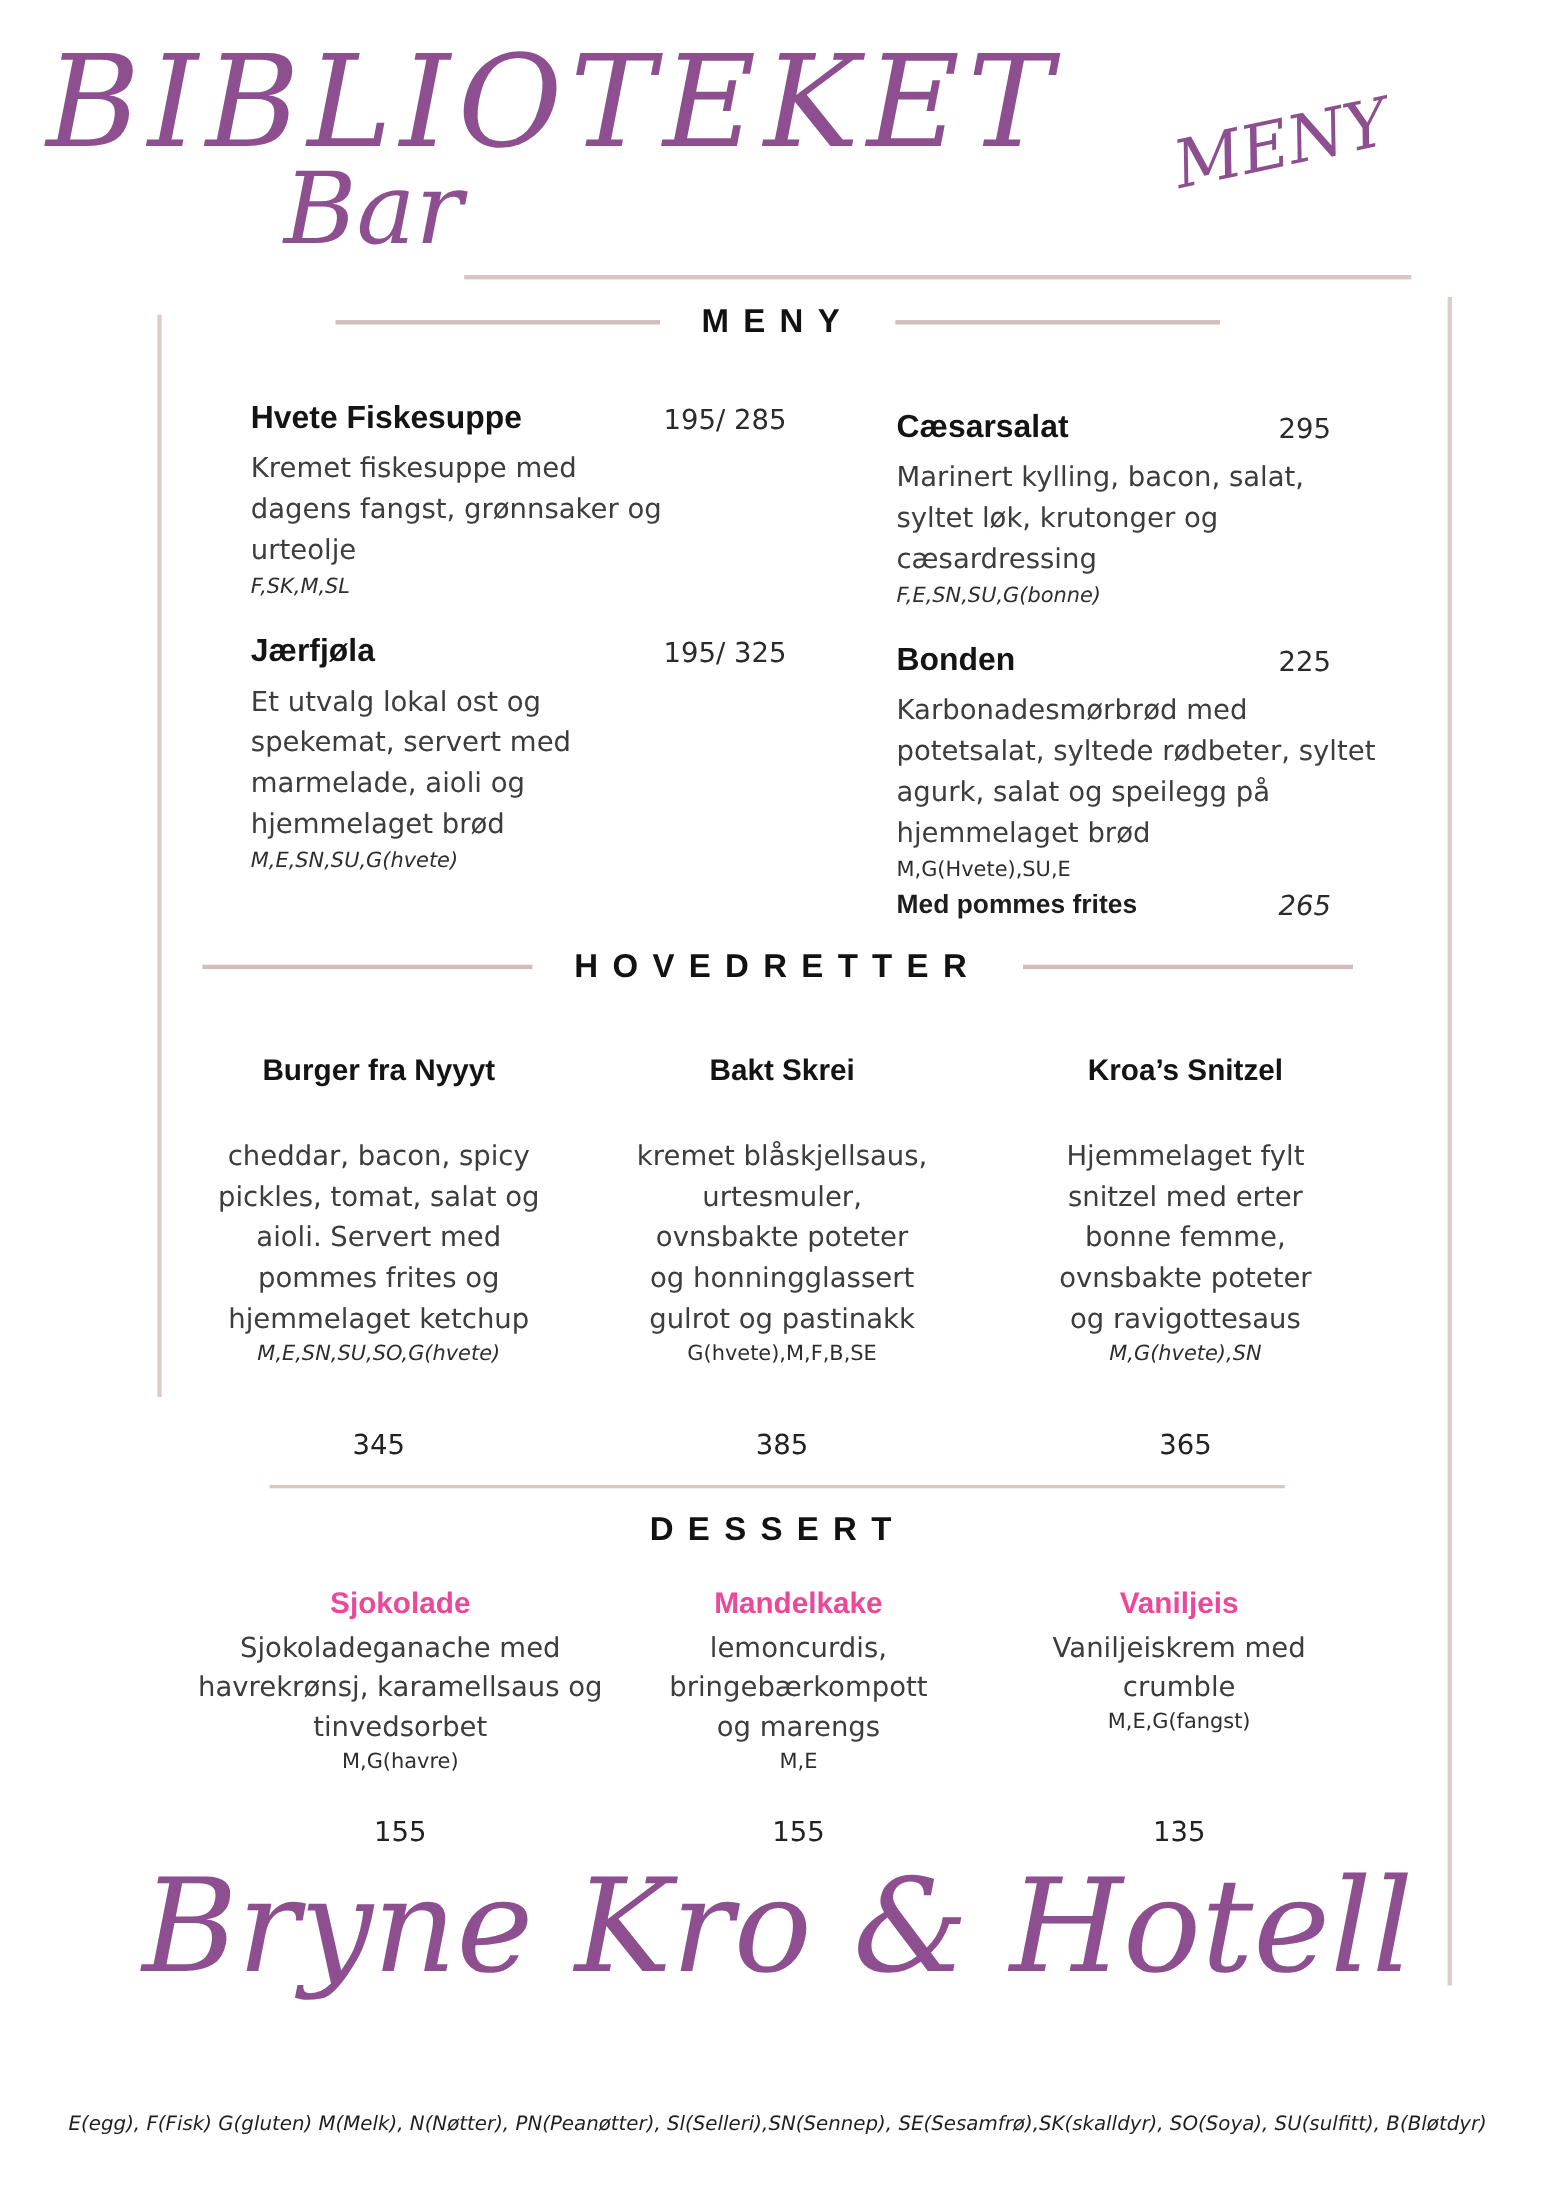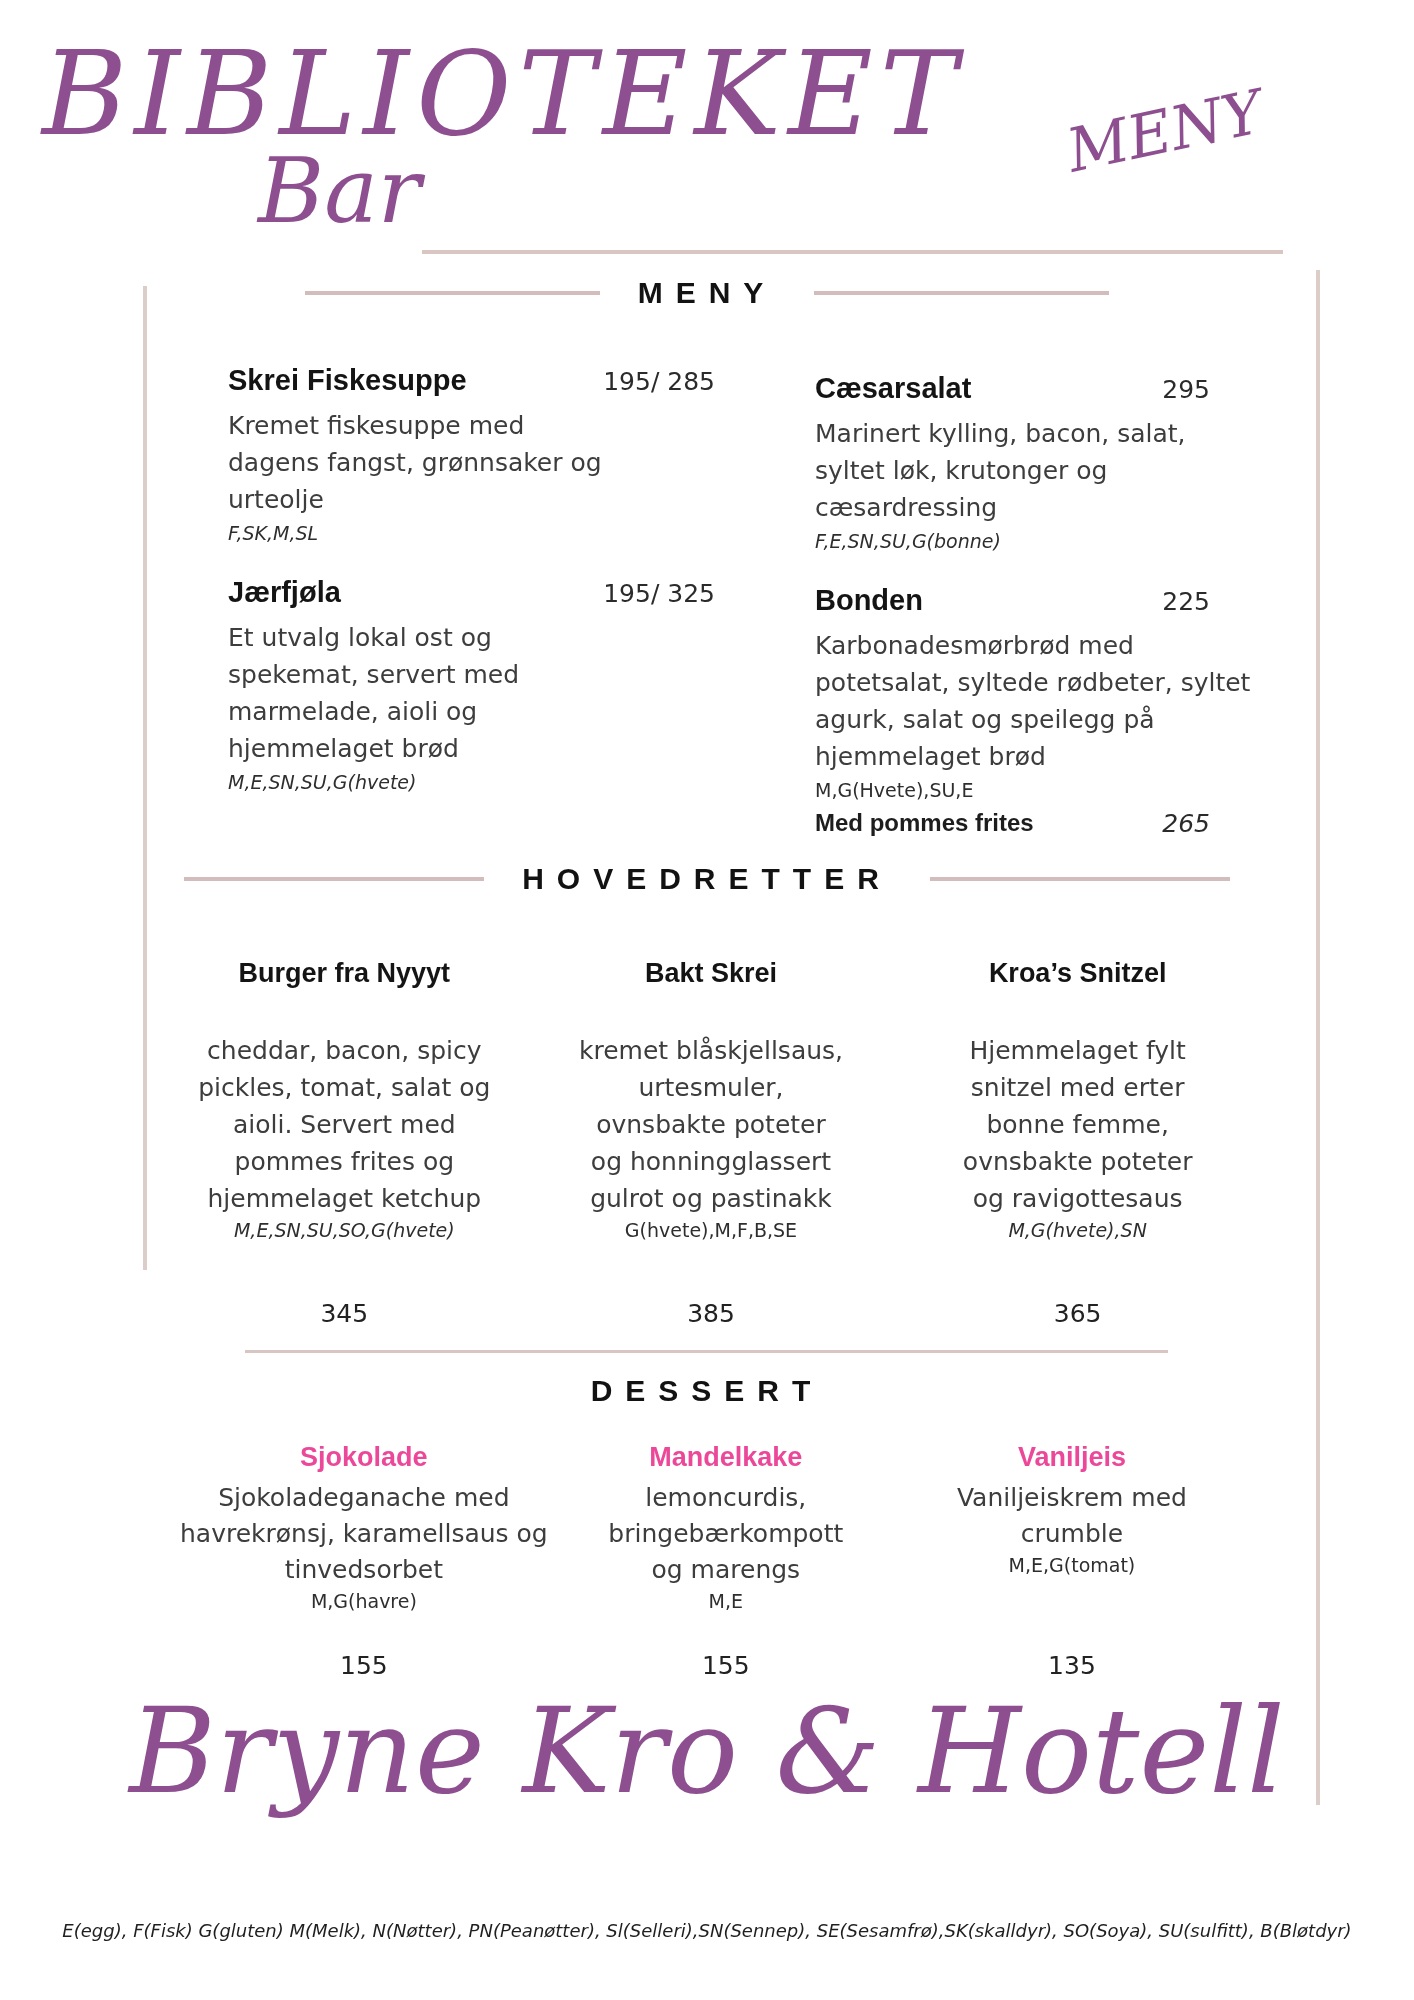--- a/index.html
+++ b/index.html
@@ -138,21 +138,21 @@
   <div class="sec-head sec-head-meny">
     <span class="flank"></span>
     <span class="sec-title">MENY</span>
     <span class="flank"></span>
   </div>
 
   <div class="meny-grid">
     <div class="meny-col1">
       <div class="m-item">
         <div class="m-head">
-          <span class="m-name">Skrei Fiskesuppe</span>
+          <span class="m-name">Hvete Fiskesuppe</span>
           <span class="m-price">195/ 285</span>
         </div>
         <div class="m-desc">Kremet fiskesuppe med
 dagens fangst, grønnsaker og
 urteolje</div>
         <div class="m-allerg it">F,SK,M,SL</div>
       </div>
       <div class="m-item">
         <div class="m-head">
           <span class="m-name">Jærfjøla</span>
@@ -252,21 +252,21 @@
       <div class="dessert-desc">lemoncurdis,
 bringebærkompott
 og marengs</div>
       <div class="dessert-allerg">M,E</div>
       <div class="dessert-price">155</div>
     </div>
     <div class="dessert-col">
       <div class="dessert-name">Vaniljeis</div>
       <div class="dessert-desc">Vaniljeiskrem med
 crumble</div>
-      <div class="dessert-allerg">M,E,G(tomat)</div>
+      <div class="dessert-allerg">M,E,G(fangst)</div>
       <div class="dessert-price">135</div>
     </div>
   </div>
 
   <div class="script footer-script">Bryne Kro &amp; Hotell</div>
   <div class="legend">E(egg), F(Fisk) G(gluten) M(Melk), N(Nøtter), PN(Peanøtter), Sl(Selleri),SN(Sennep), SE(Sesamfrø),SK(skalldyr), SO(Soya), SU(sulfitt), B(Bløtdyr)</div>
 
 </div>
 
 </body></html>

